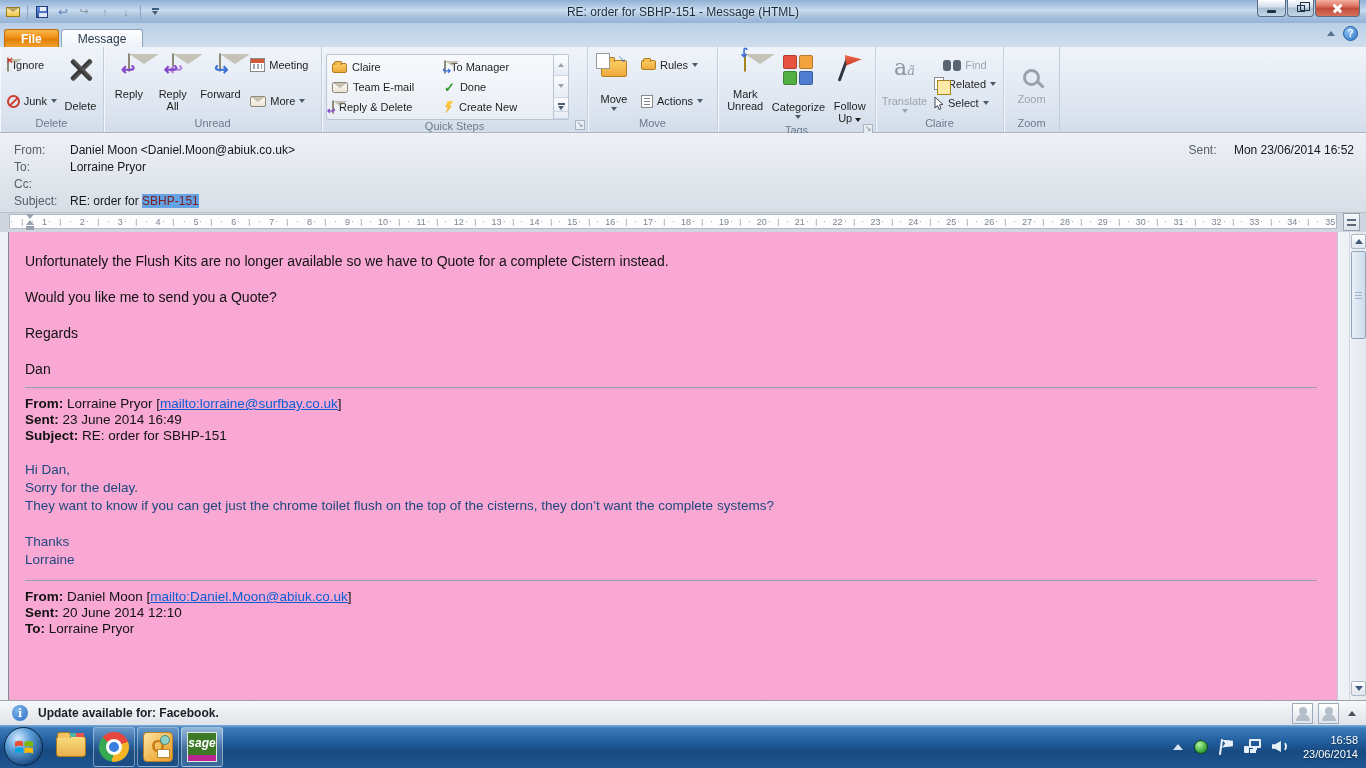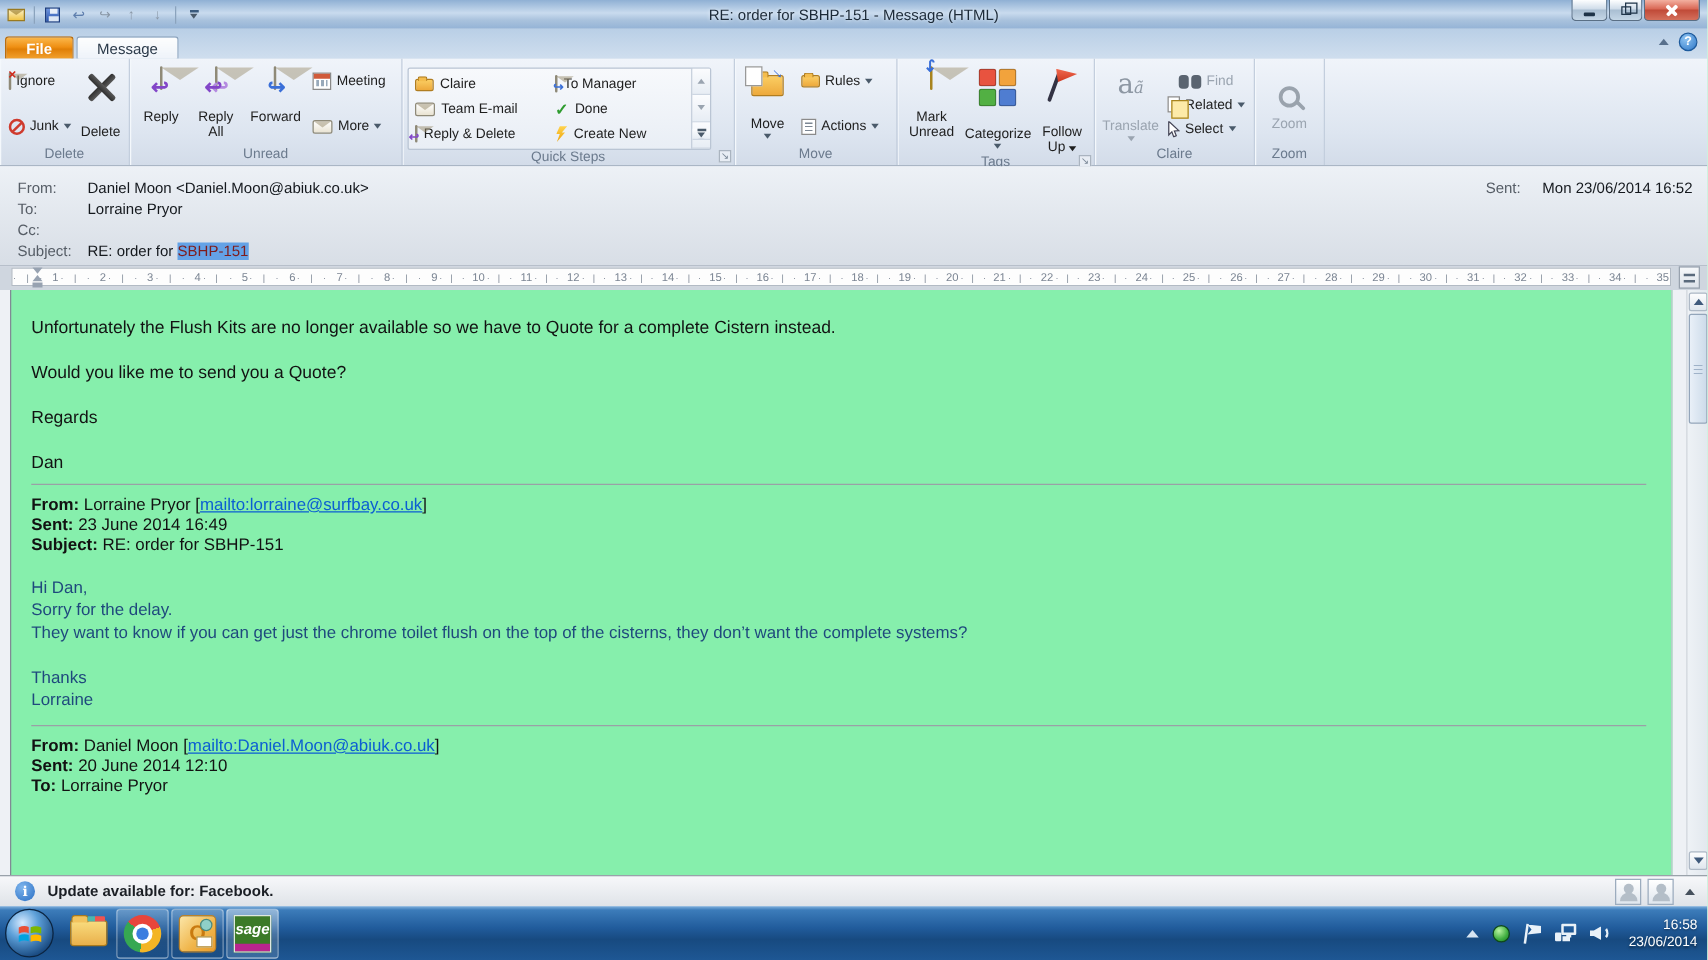--- a/index.html
+++ b/index.html
@@ -136,21 +136,21 @@
   .indent-markers { position:absolute; left:26px; top:1px; width:9px; height:16px; z-index:2; }
   .ind-top { width:0; height:0; border-left:4px solid transparent; border-right:4px solid transparent; border-top:5px solid #97a2b1; }
   .ind-bot { width:0; height:0; border-left:4px solid transparent; border-right:4px solid transparent; border-bottom:5px solid #97a2b1; margin-top:1px; }
   .ind-box { width:8px; height:4px; background:#97a2b1; margin-top:1px; }
   .ruler-toggle { position:absolute; right:6px; top:0; width:17px; height:18px; border:1px solid #98a2ae;
     background:linear-gradient(#f6f8fa,#dde3ea); display:flex; align-items:center; justify-content:center; }
   .ruler-toggle i { display:block; width:9px; height:7px; border-top:2px solid #5a6a7c; border-bottom:2px solid #5a6a7c; }
 
   
   .doc-wrap { position:absolute; top:232px; left:0; right:0; height:468px; background:#eef1f5; }
-  .doc-page { position:absolute; left:8px; right:28px; top:0; bottom:0; background:#86efac;
+  .doc-page { position:absolute; left:8px; right:28px; top:0; bottom:0; background:#f9a8d4;
     border-left:1px solid #808a94; border-right:1px solid #c2c8cf; padding:20px 20px 0 16px; overflow:hidden;
     font-size:14px; color:#121212; }
   .bline { min-height:18px; line-height:18px; white-space:pre-wrap; }
   .sep-top { border-top:1px solid #9aa0a6; margin-top:9px; padding-top:8px; }
   .qline { line-height:16px; white-space:pre-wrap; font-size:13.5px; }
   .qline b { font-weight:bold; }
   .mlink { color:#0b5ed2; text-decoration:underline; cursor:pointer; }
   .quote-body { margin-top:17px; color:#1f497d; }
   .quote-body .bline { font-size:13.5px; }
   .scrollbar { position:absolute; right:0; top:0; width:17px; height:100%; background:linear-gradient(90deg,#eef2f6,#e2e8ee); border-left:1px solid #cfd5dc; }

